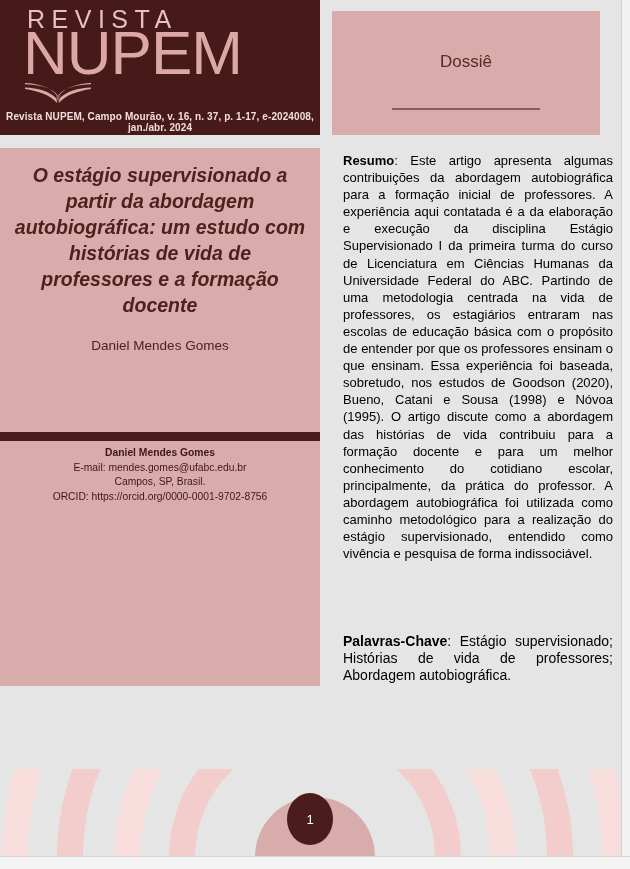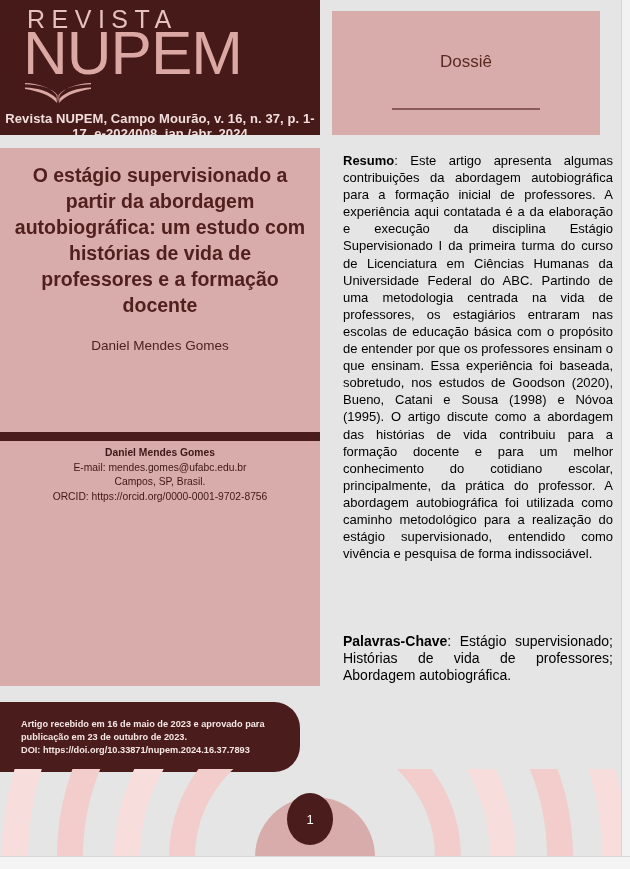--- a/index.html
+++ b/index.html
@@ -83,21 +83,21 @@
     width: 68px;
     height: 22px;
   }
 
   .masthead-citation {
     position: absolute;
     left: 0;
     top: 111px;
     width: 320px;
     text-align: center;
-    font-size: 13px;
+    font-size: 10px;
     font-weight: bold;
     color: #f1dedc;
     letter-spacing: 0.1px;
   }
 
   .title-block {
     position: absolute;
     left: 0;
     top: 148px;
     width: 320px;
@@ -108,20 +108,21 @@
   .article-title {
     position: absolute;
     left: 14px;
     top: 14px;
     width: 292px;
     text-align: center;
     font-size: 19.5px;
     line-height: 26px;
     font-weight: bold;
     color: #51201e;
+    font-style: italic;
   }
 
   .title-author {
     position: absolute;
     left: 0;
     top: 190px;
     width: 320px;
     text-align: center;
     font-size: 13.5px;
     color: #4a2320;
@@ -283,27 +284,20 @@
 
   <div class="author-block">
     <div class="author-lines">
       <div class="nm">Daniel Mendes Gomes</div>
       <div>E-mail: mendes.gomes@ufabc.edu.br</div>
       <div>Campos, SP, Brasil.</div>
       <div>ORCID: https://orcid.org/0000-0001-9702-8756</div>
     </div>
   </div>
 
-  <div class="footer-box">
-    <div class="footer-text">
-      <div>Artigo recebido em 16 de maio de 2023 e aprovado para</div>
-      <div>publicação em 23 de outubro de 2023.</div>
-      <div>DOI: https://doi.org/10.33871/nupem.2024.16.37.7893</div>
-    </div>
-  </div>
 
   <div class="dossie-box">
     <div class="dossie-label">Dossiê</div>
     <div class="dossie-rule"></div>
   </div>
 
   <div class="abstract">
     <b>Resumo</b><span>: </span><span>Este artigo apresenta algumas contribuições da abordagem autobiográfica para a formação inicial de professores. A experiência aqui contatada é a da elaboração e execução da disciplina Estágio Supervisionado I da primeira turma do curso de Licenciatura em Ciências Humanas da Universidade Federal do ABC. Partindo de uma metodologia centrada na vida de professores, os estagiários entraram nas escolas de educação básica com o propósito de entender por que os professores ensinam o que ensinam. Essa experiência foi baseada, sobretudo, nos estudos de Goodson (2020), Bueno, Catani e Sousa (1998) e Nóvoa (1995). O artigo discute como a abordagem das histórias de vida contribuiu para a formação docente e para um melhor conhecimento do cotidiano escolar, principalmente, da prática do professor. A abordagem autobiográfica foi utilizada como caminho metodológico para a realização do estágio supervisionado, entendido como vivência e pesquisa de forma indissociável.</span>
   </div>
 

